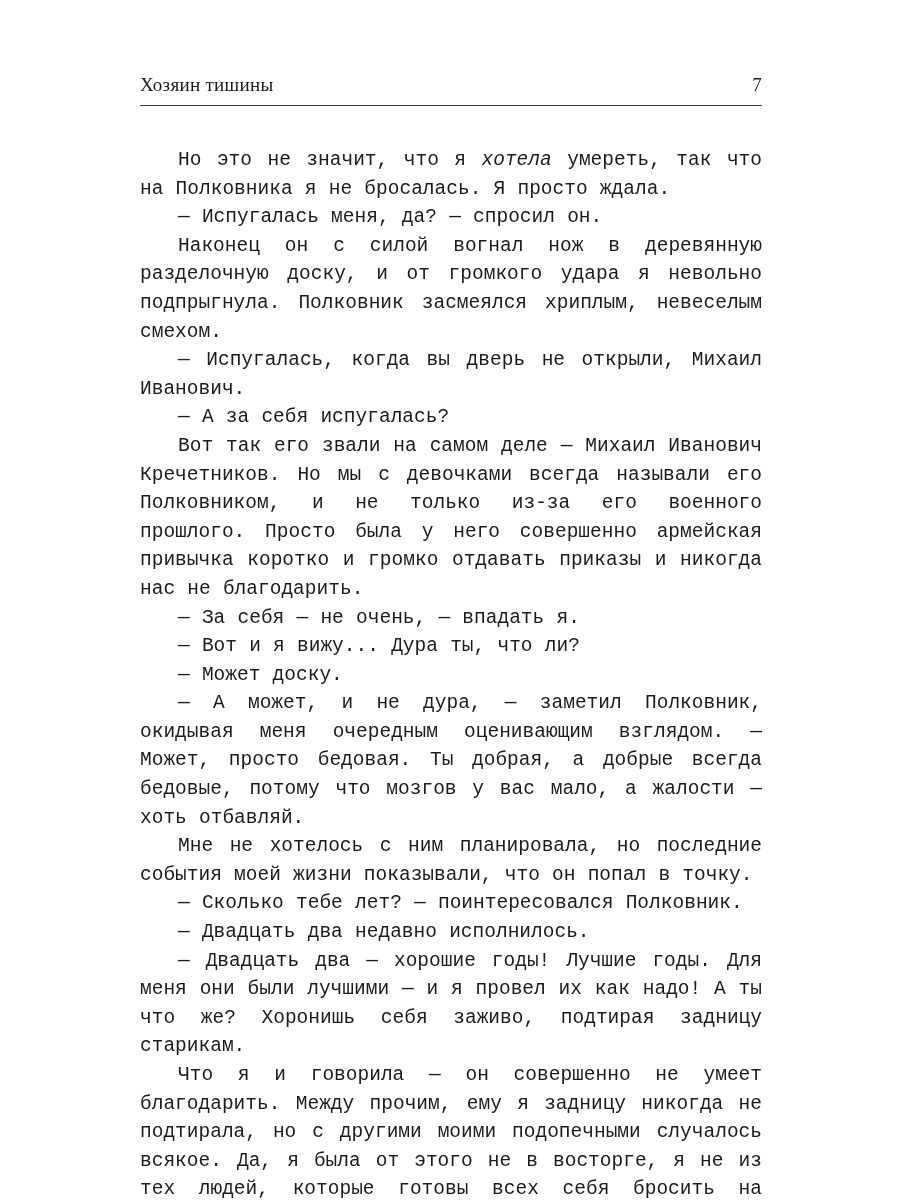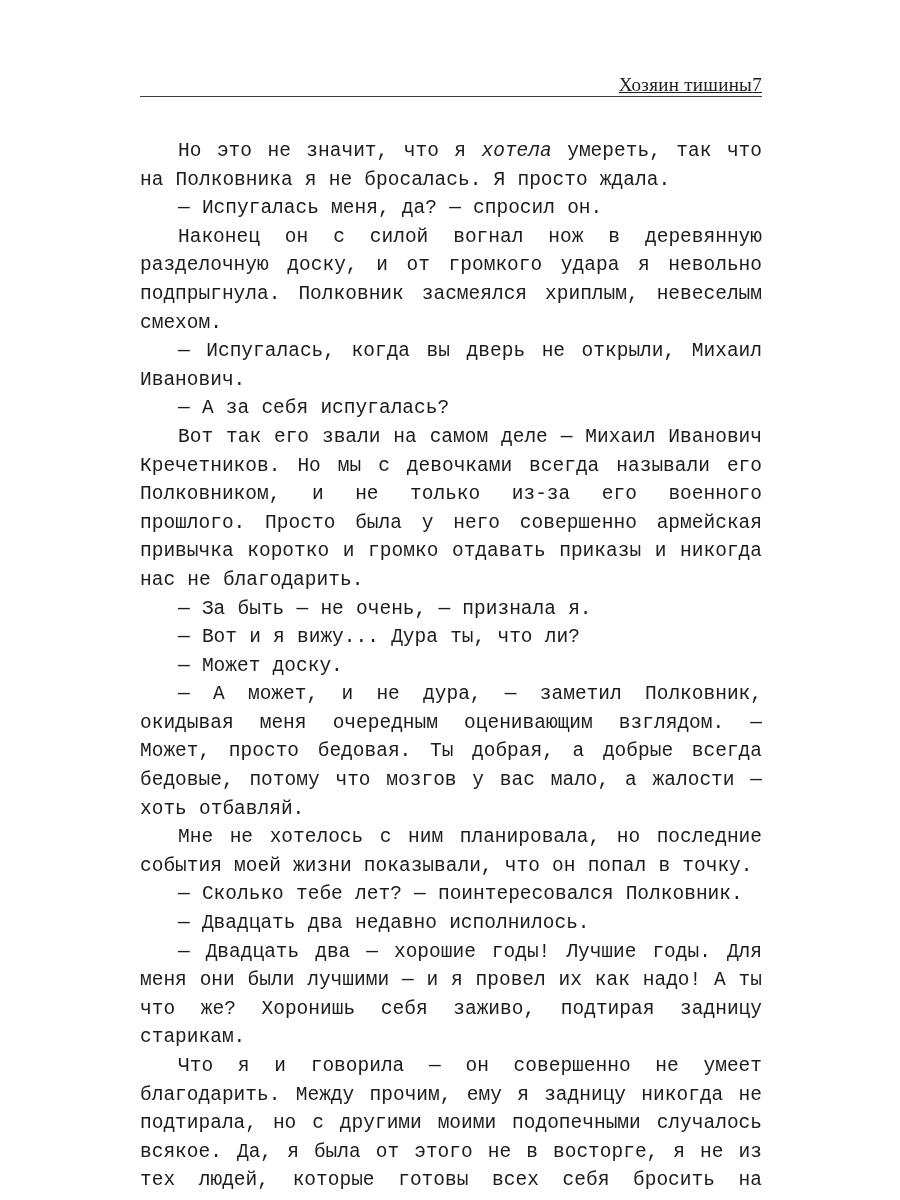--- a/index.html
+++ b/index.html
@@ -18,26 +18,26 @@
     font-family: "Liberation Serif", "DejaVu Serif", serif;
     overflow: hidden;
   }
 
   .page-inner {
     padding: 74px 138px 0 140px;
   }
 
   .running-header {
     display: flex;
-    justify-content: flex-end;
+    justify-content: space-between;
     align-items: baseline;
     font-size: 19px;
     letter-spacing: 0.3px;
+    padding-bottom: 9px;
     border-bottom: 1px solid var(--rule-color, #3c3c3c);
-    text-decoration: underline;
   }
 
   .running-title {
     font-size: 19px;
   }
 
   .page-number {
     font-size: 19px;
   }
 
@@ -72,21 +72,21 @@
       <span class="page-number">7</span>
     </div>
 
     <div class="page-body">
         <p class="para"><span>Но это не значит, что я </span><em>хотела</em><span> умереть, так что на Полковника я не бросалась. Я просто ждала.</span></p>
         <p class="para"><span>— Испугалась меня, да? — спросил он.</span></p>
         <p class="para"><span>Наконец он с силой вогнал нож в деревянную разделочную доску, и от громкого удара я невольно подпрыгнула. Полковник засмеялся хриплым, невеселым смехом.</span></p>
         <p class="para"><span>— Испугалась, когда вы дверь не открыли, Михаил Иванович.</span></p>
         <p class="para"><span>— А за себя испугалась?</span></p>
         <p class="para"><span>Вот так его звали на самом деле — Михаил Иванович Кречетников. Но мы с девочками всегда называли его Полковником, и не только из-за его военного прошлого. Просто была у него совершенно армейская привычка коротко и громко отдавать приказы и никогда нас не благодарить.</span></p>
-        <p class="para"><span>— За быть — не очень, — признала я.</span></p>
+        <p class="para"><span>— За себя — не очень, — впадать я.</span></p>
         <p class="para"><span>— Вот и я вижу... Дура ты, что ли?</span></p>
         <p class="para"><span>— Может доску.</span></p>
         <p class="para"><span>— А может, и не дура, — заметил Полковник, окидывая меня очередным оценивающим взглядом. — Может, просто бедовая. Ты добрая, а добрые всегда бедовые, потому что мозгов у вас мало, а жалости — хоть отбавляй.</span></p>
         <p class="para"><span>Мне не хотелось с ним планировала, но последние события моей жизни показывали, что он попал в точку.</span></p>
         <p class="para"><span>— Сколько тебе лет? — поинтересовался Полковник.</span></p>
         <p class="para"><span>— Двадцать два недавно исполнилось.</span></p>
         <p class="para"><span>— Двадцать два — хорошие годы! Лучшие годы. Для меня они были лучшими — и я провел их как надо! А ты что же? Хоронишь себя заживо, подтирая задницу старикам.</span></p>
         <p class="para"><span>Что я и говорила — он совершенно не умеет благодарить. Между прочим, ему я задницу никогда не подтирала, но с другими моими подопечными случалось всякое. Да, я была от этого не в восторге, я не из тех людей, которые готовы всех себя бросить на служение миру. Но в то же время, впадать в депрессию я в ближайшее время не планировала.</span></p>
       </div>
 

